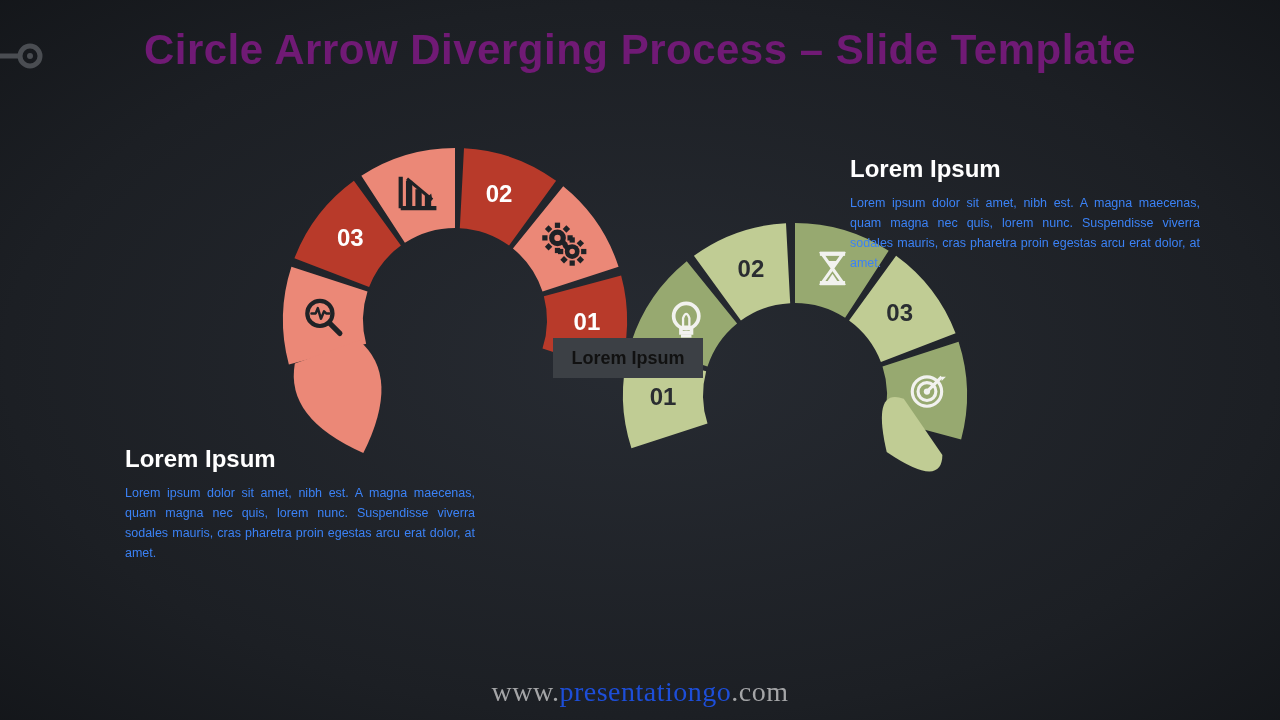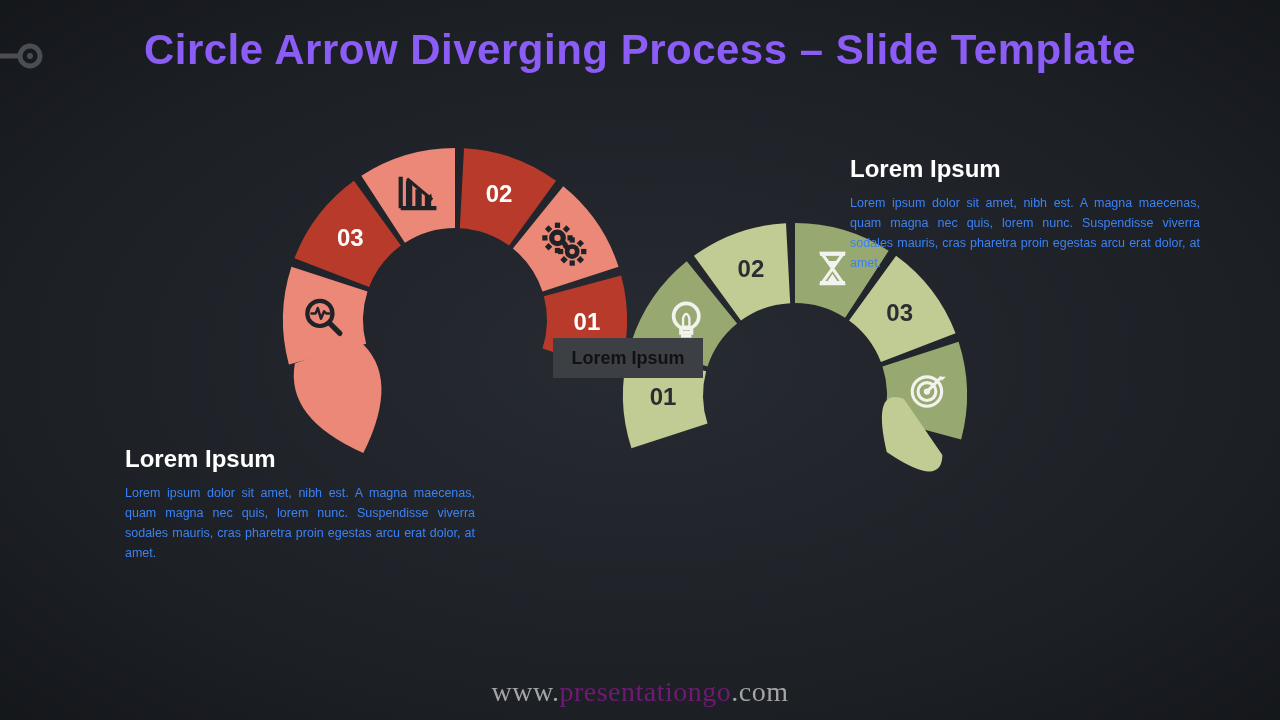--- a/index.html
+++ b/index.html
@@ -9,38 +9,38 @@
     font-family: "Segoe UI", "Helvetica Neue", Arial, sans-serif;
     color:#fff;
     position:relative;
   }
 
   
   .title {
     position:absolute; top:26px; left:0; right:0;
     text-align:center;
     font-size:42px; font-weight:700; letter-spacing:.5px;
-    color:#8b5cf6;
+    color:#701a75;
   }
 
   
   .deco {
     position:absolute; top:42px; left:-12px;
     width:60px; height:28px;
   }
 
   
   .footer {
     position:absolute; bottom:12px; left:0; right:0;
     text-align:center;
     font-family: Georgia, "Times New Roman", serif;
     font-size:28px; color:#a4a5a7;
     letter-spacing:.5px;
   }
-  .footer .accent { color:#701a75; }
+  .footer .accent { color:#1d4ed8; }
 
   
   .block { position:absolute; width:350px; }
   .block h3 { font-size:24px; font-weight:700; color:#fff; margin-bottom:10px; }
   .block p  { font-size:12.5px; line-height:1.6; color:#3b82f6; text-align:justify; }
   .block-right { top:155px; left:850px; }
   .block-left  { top:445px; left:125px; }
 
   
   .center-label {

